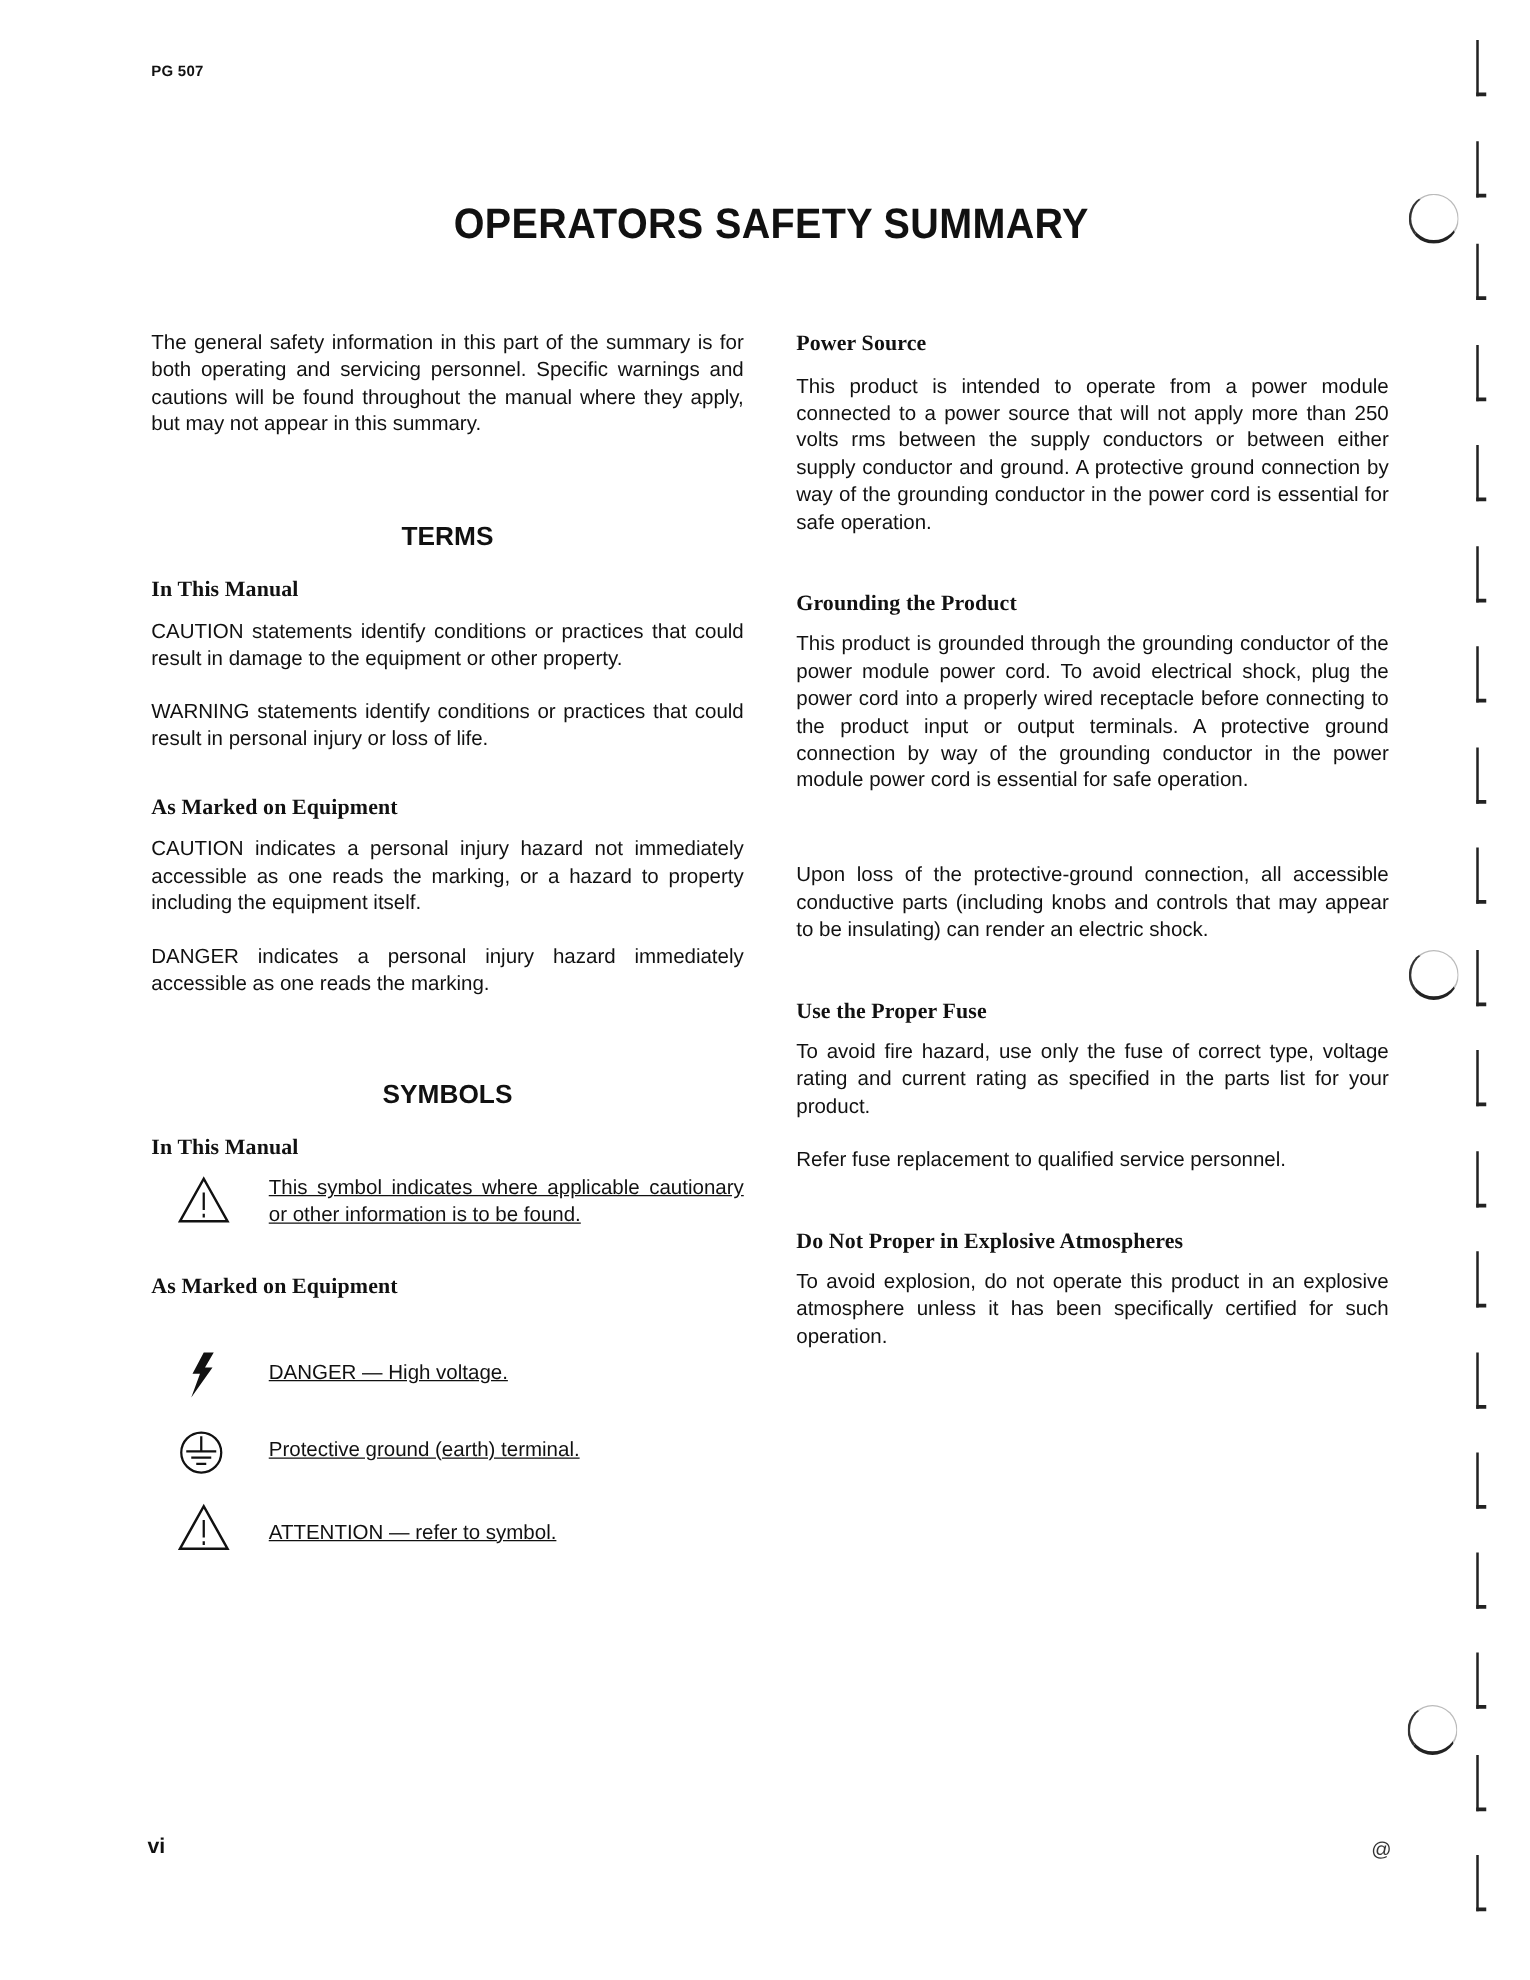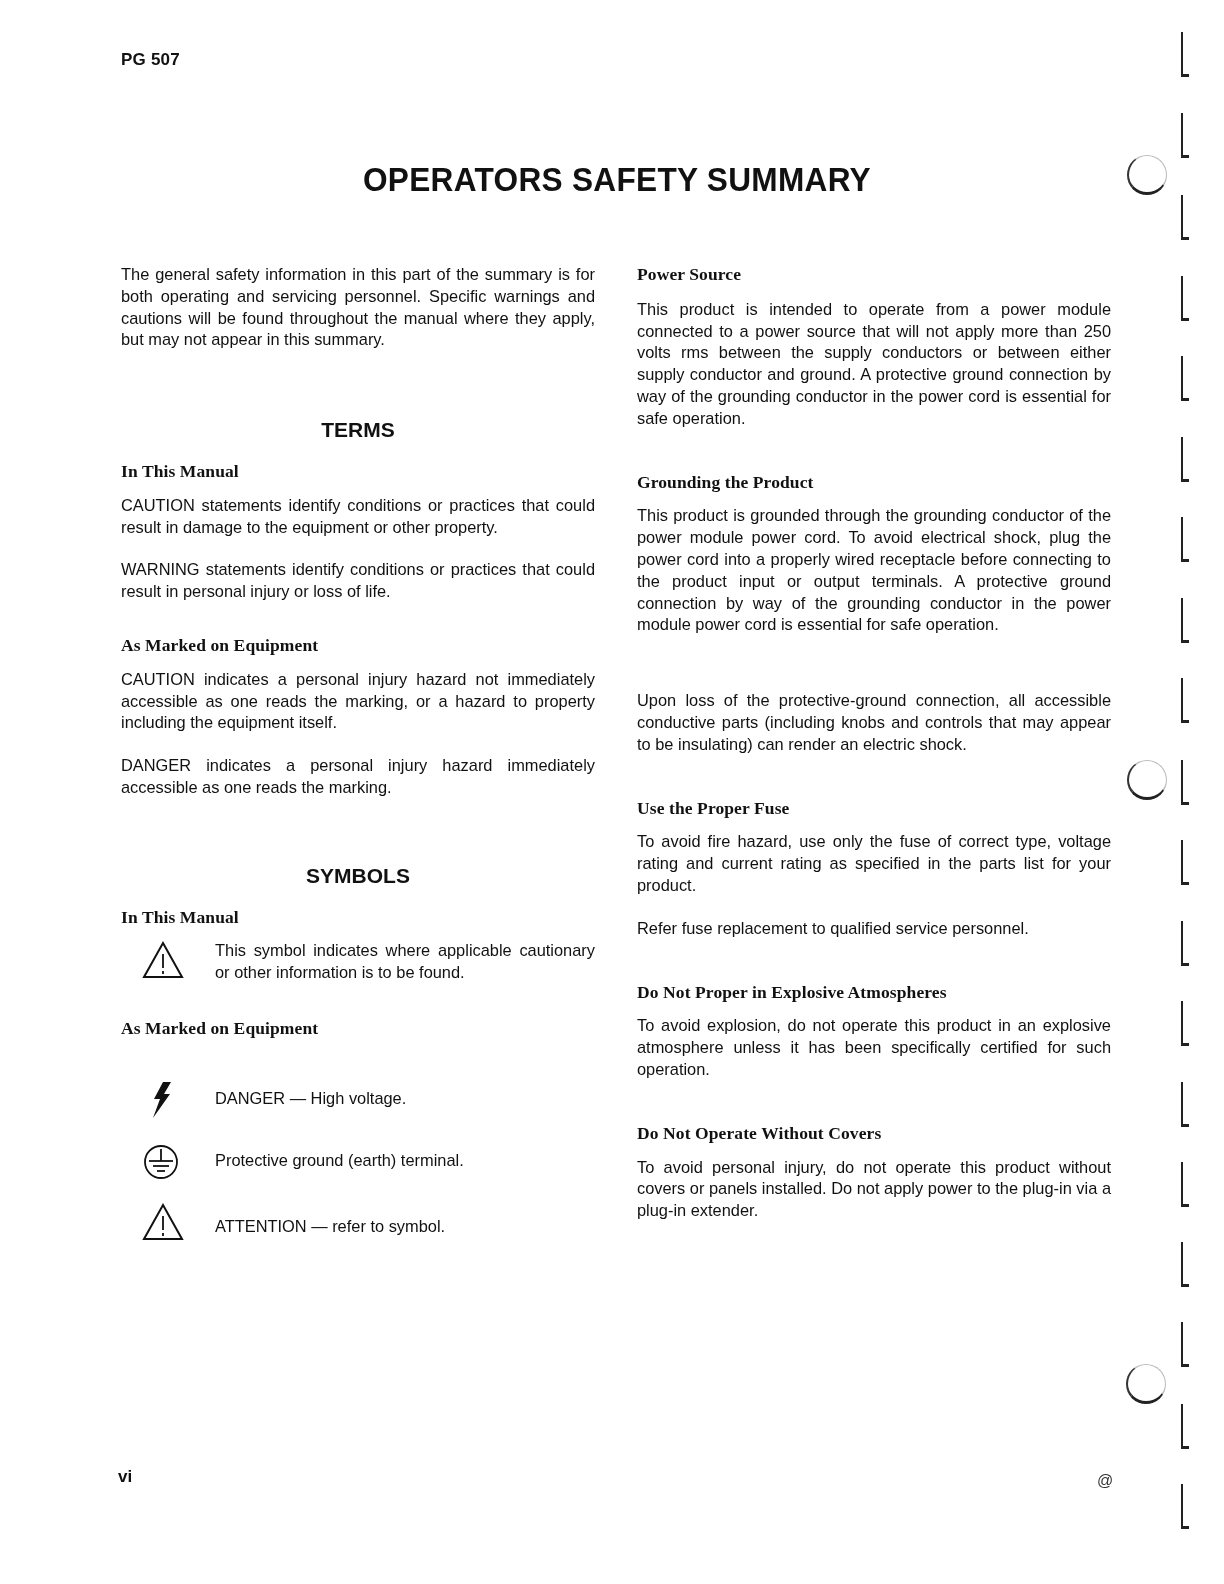--- a/index.html
+++ b/index.html
@@ -13,21 +13,21 @@
       position: relative;
       overflow: hidden;
       font-family: "Liberation Sans", sans-serif;
       color: #111111;
     }
     .page-id {
       position: absolute;
       left: 121px;
       top: 50px;
       font-weight: bold;
-      font-size: 17px;
+      font-size: 12px;
       letter-spacing: 0.2px;
     }
     .page-title {
       position: absolute;
       left: 0;
       width: 1234px;
       top: 160px;
       text-align: center;
       font-weight: bold;
       font-size: 34px;
@@ -56,20 +56,21 @@
     .sub-heading {
       font-weight: bold;
       font-size: 17.5px;
       margin: 0;
       letter-spacing: 0.1px;
       font-family: Liberation Serif, serif;
     }
     .symbol-row {
       display: flex;
       align-items: flex-start;
+      text-decoration: underline;
     }
     .symbol-row .icon {
       width: 94px;
       flex: 0 0 94px;
       display: flex;
       justify-content: flex-start;
       padding-left: 20px;
       box-sizing: border-box;
     }
     .symbol-row .text {
@@ -220,25 +221,20 @@
   </section>
 
   <div style="height:42px"></div>
   <section>
     <h3 class="sub-heading">Do Not Proper in Explosive Atmospheres</h3>
     <div style="height:12px"></div>
     <p>To avoid explosion, do not operate this product in an explosive atmosphere unless it has been specifically certified for such operation.</p>
   </section>
 
   <div style="height:42px"></div>
-  <section>
-    <h3 class="sub-heading">Do Not Operate Without Covers</h3>
-    <div style="height:12px"></div>
-    <p>To avoid personal injury, do not operate this product without covers or panels installed. Do not apply power to the plug-in via a plug-in extender.</p>
-  </section>
 </div>
 
 <div class="footer-left">vi</div>
 <div class="footer-right">@</div>
 
 <div>
   <div class="margin-mark" style="top:32px;height:42px"></div>
   <div class="margin-mark" style="top:113px;height:42px"></div>
   <div class="margin-mark" style="top:195px;height:42px"></div>
   <div class="margin-mark" style="top:276px;height:42px"></div>

